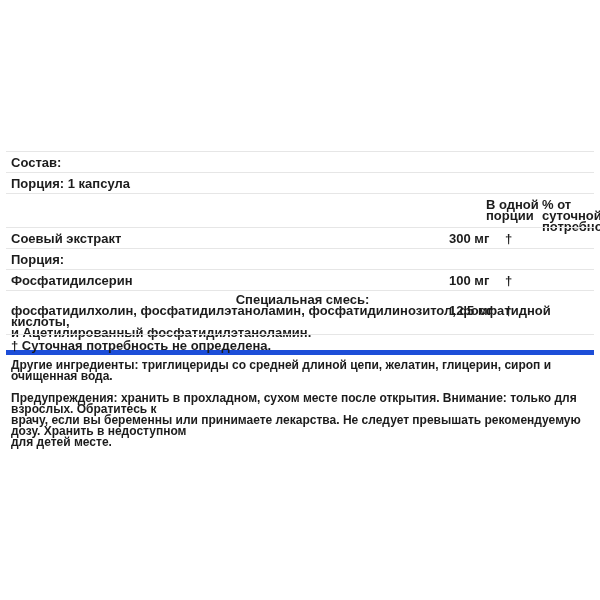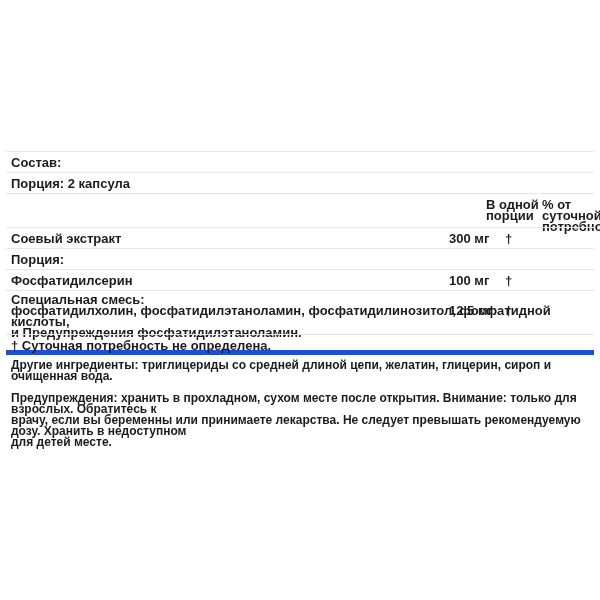--- a/index.html
+++ b/index.html
@@ -12,34 +12,34 @@
     .row .amt { position: absolute; left: 443px; }
     .row .dv { position: absolute; left: 499px; }
     .r-h21 { height: 21px; }
     .r-h21 > span { top: 5px; }
     .r-header { height: 34px; }
     .r-header > span { top: 5px; margin-left: 37px; }
     .r-blend { height: 44px; }
     .r-blend > span.name { top: 3px; }
     .r-blend > span.amt, .r-blend > span.dv { top: 14px; }
     .r-last { border-bottom: 5px solid #1d4ed8; }
-    .blend-title { display: block; }
+    .blend-title { display: block; text-align: center; }
     .notes { position: absolute; left: 11px; top: 360px; width: 584px;
              font-size: 12px; font-weight: bold; line-height: 11px; color: #1c1c1c; }
     .notes p { margin: 0 0 11px 0; }
   </style>
 </head>
 <body>
 
 <div class="facts">
   <div class="row r-h21">
     <span class="name">Состав:</span>
   </div>
   <div class="row r-h21">
-    <span class="name">Порция: 2 капсула</span>
+    <span class="name">Порция: 1 капсула</span>
   </div>
   <div class="row r-header">
     <span class="amt">
       <span>В одной</span><br>
       <span>порции</span>
     </span>
     <span class="dv">
       <span>% от суточной</span><br>
       <span>потребности</span>
     </span>
@@ -54,21 +54,21 @@
   </div>
   <div class="row r-h21">
     <span class="name">Фосфатидилсерин</span>
     <span class="amt">100 мг</span>
     <span class="dv">†</span>
   </div>
   <div class="row r-blend">
     <span class="name">
       <span class="blend-title">Специальная смесь:</span>
       <span>фосфатидилхолин, фосфатидилэтаноламин, фосфатидилинозитол, фосфатидной кислоты,</span><br>
-      <span>и Предупреждения фосфатидилэтаноламин.</span>
+      <span>и Ацетилированный фосфатидилэтаноламин.</span>
     </span>
     <span class="amt">12.5 мг</span>
     <span class="dv">†</span>
   </div>
   <div class="row r-h21 r-last">
     <span class="name">† Суточная потребность не определена.</span>
   </div>
 </div>
 
 <div class="notes">

